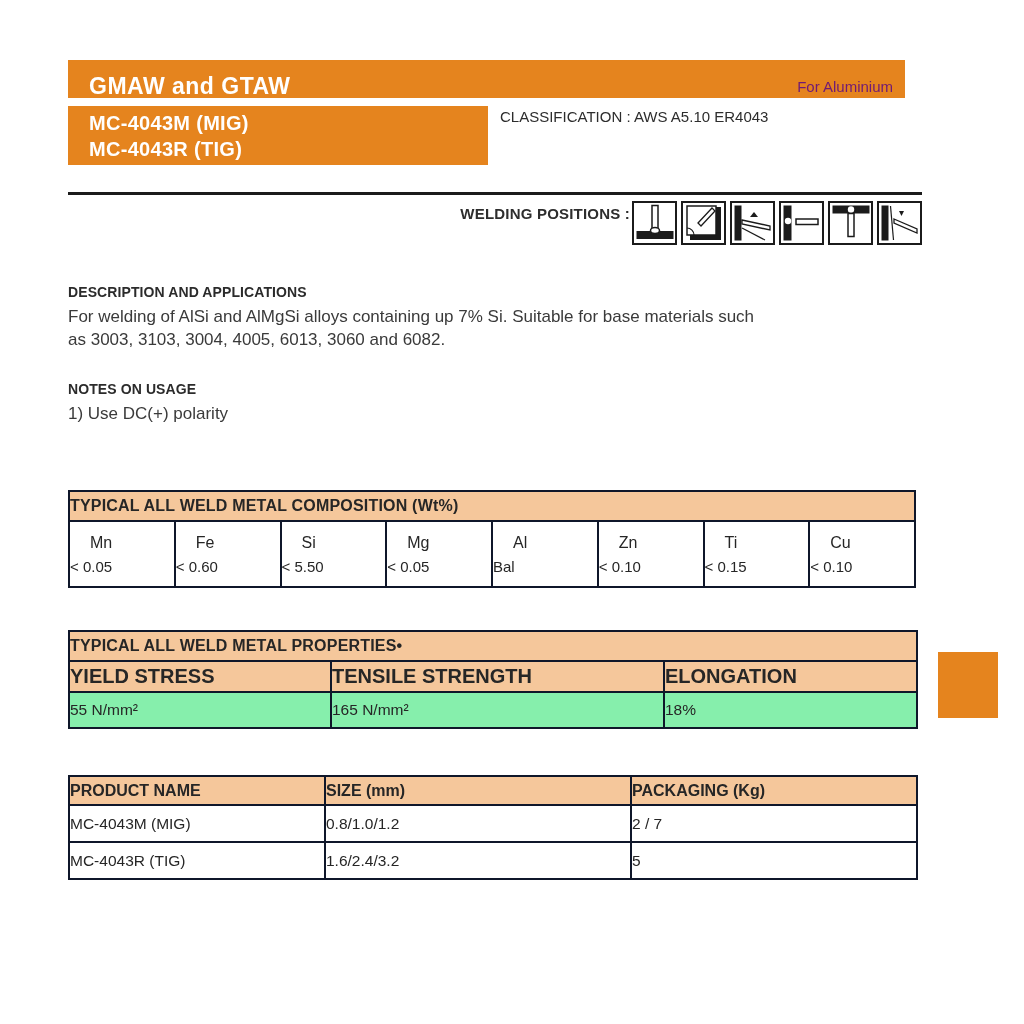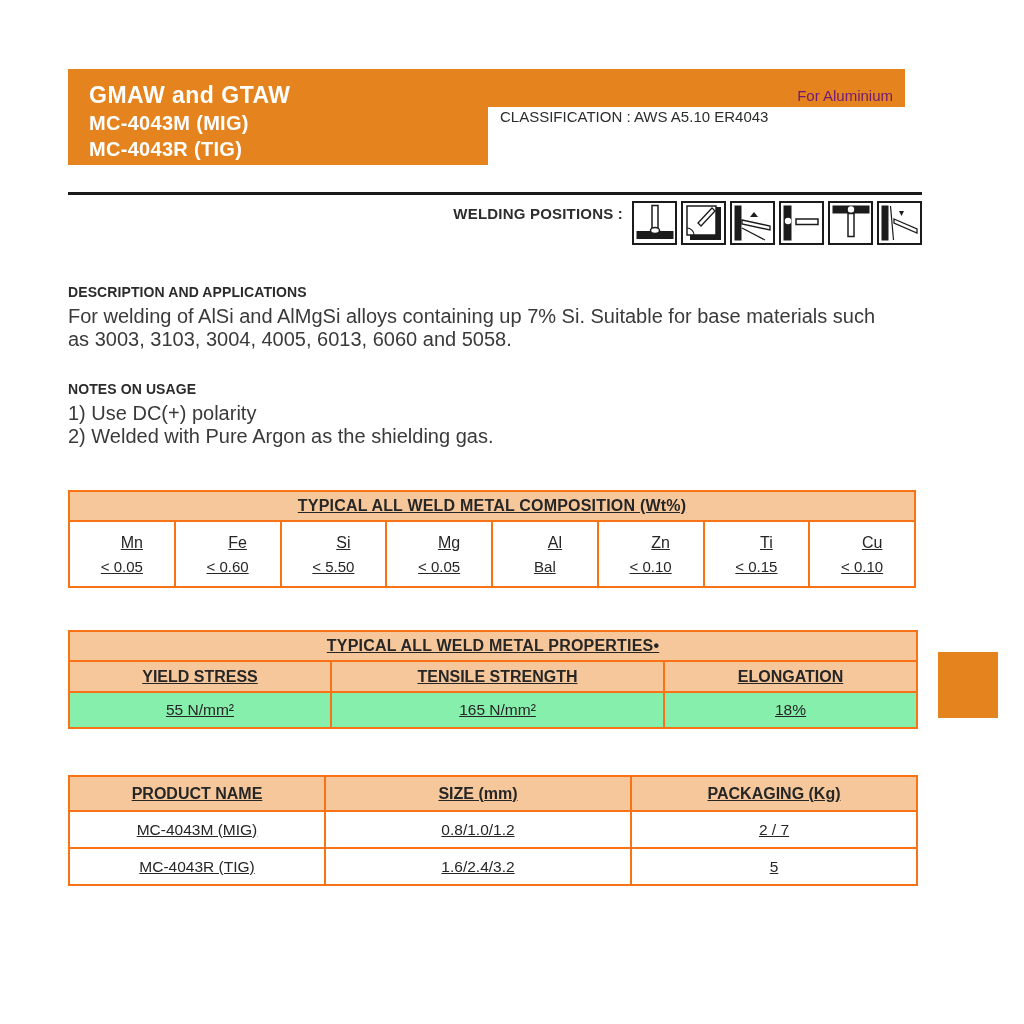--- a/index.html
+++ b/index.html
@@ -3,69 +3,69 @@
 <meta charset="utf-8">
 <style>
   * { margin:0; padding:0; box-sizing:border-box; }
   html,body { background:#ffffff; }
   .page {
     position:relative; width:1024px; height:1024px; background:#ffffff;
     font-family:"Liberation Sans", sans-serif; color:#383838; overflow:hidden;
   }
   
   .header-bar {
-    position:absolute; left:68px; top:69px; width:837px; height:38px;
+    position:absolute; left:68px; top:60px; width:837px; height:38px;
     background:#E5841E; display:flex; align-items:center;
     justify-content:space-between; padding:15px 12px 0 21px;
   }
   .header-title { color:#fff; font-weight:bold; font-size:23px; letter-spacing:0.5px; }
   .header-tag { color:#701a75; font-size:15px; }
   .classification {
     position:absolute; top:108px; left:500px; right:104px;
     text-align:left; font-size:15px; color:#2d2d2d;
   }
   .product-block {
     position:absolute; left:68px; top:106px; width:420px; height:59px;
     background:#E5841E; padding:4px 0 0 21px;
   }
   .product-block div { color:#fff; font-weight:bold; font-size:20px; line-height:26px; letter-spacing:0.3px; }
   .rule { position:absolute; left:68px; top:192px; width:854px; height:3px; background:#1b1b1b; }
   
   .positions {
     position:absolute; left:68px; top:201px; width:854px;
-    display:flex; justify-content:flex-end; align-items:flex-start; gap:9px;
+    display:flex; justify-content:flex-end; align-items:flex-start; gap:2px;
   }
   .positions-label { font-size:15px; font-weight:bold; color:#2d2d2d; margin-top:4px; letter-spacing:0.2px; }
   .icon-strip { display:flex; gap:4px; }
   .pos-box {
     width:45px; height:44px; border:2px solid #1b1b1b; background:#fff;
     display:flex; align-items:center; justify-content:center;
   }
   .pos-box svg { display:block; }
   
   .section { position:absolute; left:68px; width:810px; }
   .sec-desc { top:284px; }
   .sec-notes { top:381px; }
   .section h3 { font-size:14px; font-weight:bold; color:#2b2b2b; margin-bottom:5px; letter-spacing:0.1px; }
-  .section .bodyline { font-size:20px; line-height:23px; color:#3a3a3a; }
+  .section .bodyline { font-size:17px; line-height:23px; color:#3a3a3a; }
   
   table.tbl { position:absolute; left:68px; border-collapse:collapse; table-layout:fixed; }
   table.tbl th, table.tbl td {
-    border:2px solid #f97316; text-align:center; vertical-align:middle; color:#262626;text-decoration:underline;
+    border:2px solid #0f172a; text-align:left; vertical-align:middle; color:#262626;
   }
   th.titlebar { background:#F5C79B; font-size:16px; font-weight:bold; height:30px; letter-spacing:0.2px; }
   .comp { top:490px; width:848px; }
   .comp td { height:66px; background:#fff; }
   .comp .el { font-size:16px; margin-bottom:6px;padding-left:20px; }
   .comp .val { font-size:15px; }
   .props { top:630px; width:848px; }
-  .props th.colhead { background:#F5C79B; font-size:16px; font-weight:bold; height:31px;margin-top:24px; }
+  .props th.colhead { background:#F5C79B; font-size:20px; font-weight:bold; height:31px;margin-top:24px; }
   .props td { height:36px; font-size:15.5px; background:#86efac; }
   .prod { top:775px; width:848px; }
-  .prod th.colhead { background:#F5C79B; font-size:16px; font-weight:bold; height:35px; }
+  .prod th.colhead { background:#F5C79B; font-size:16px; font-weight:bold; height:29px; }
   .prod td { height:37px; font-size:15.5px; background:#fff; }
   .side-square { position:absolute; left:938px; top:652px; width:60px; height:66px; background:#E5841E; }
 </style>
 </head>
 <body>
 
 <div class="page">
 
   <div class="header-bar">
     <span class="header-title">GMAW and GTAW</span>
@@ -129,27 +129,26 @@
           <polygon points="14,15 37,25 37,29 14,19" fill="#fff" stroke="#1b1b1b" stroke-width="1.3"></polygon>
           <polygon points="19,7 24,7 21.5,12" fill="#1b1b1b"></polygon>
         </svg>
       </span>
     </span>
   </div>
 
   <div class="section sec-desc">
     <h3>DESCRIPTION AND APPLICATIONS</h3>
     <div class="bodyline">For welding of AlSi and AlMgSi alloys containing up 7% Si. Suitable for base materials such</div>
-    <div class="bodyline">as 3003, 3103, 3004, 4005, 6013, 6060 and 5058.</div>
+    <div class="bodyline">as 3003, 3103, 3004, 4005, 6013, 3060 and 6082.</div>
   </div>
 
   <div class="section sec-notes">
     <h3>NOTES ON USAGE</h3>
     <div class="bodyline">1) Use DC(+) polarity</div>
-    <div class="bodyline">2) Welded with Pure Argon as the shielding gas.</div>
   </div>
 
   <table class="tbl comp">
     <tbody>
         <tr>
       <th class="titlebar" colspan="8">TYPICAL ALL WELD METAL COMPOSITION (Wt%)</th>
     </tr>
     <tr>
       <td>
         <div class="el">Mn</div>

